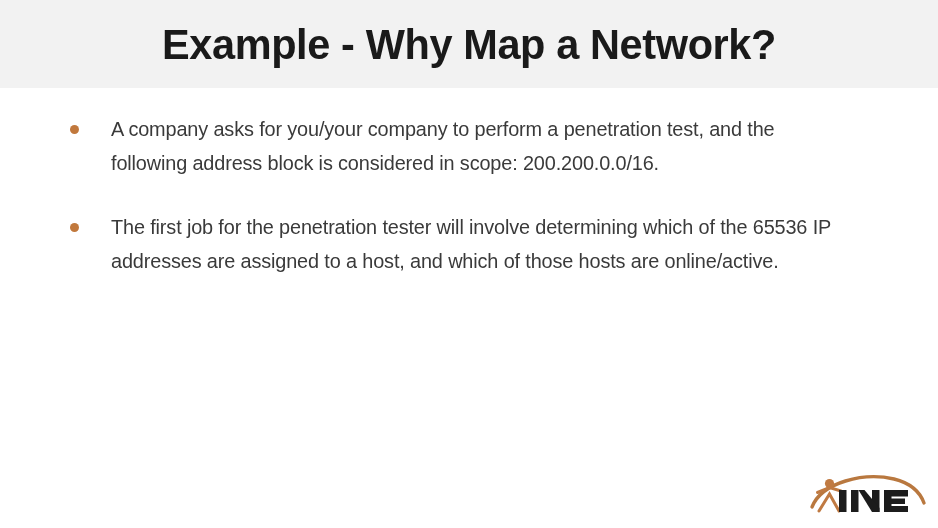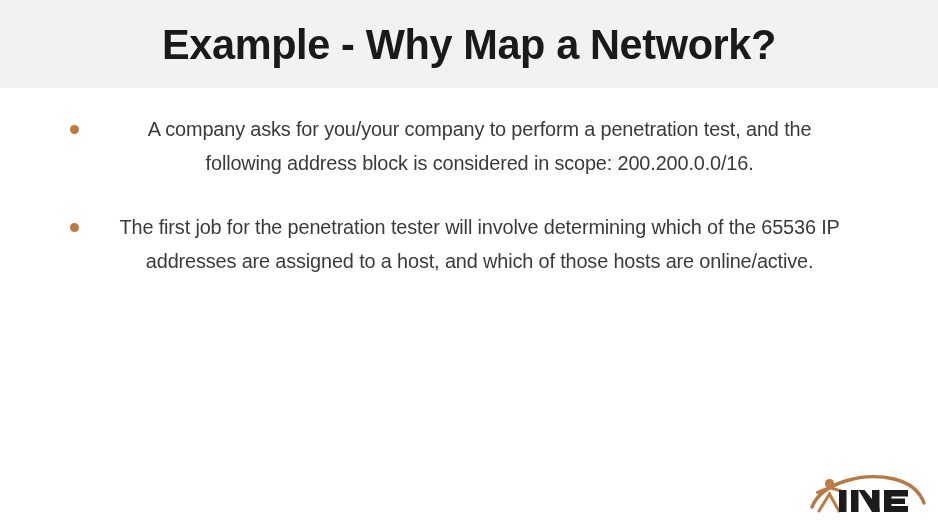--- a/index.html
+++ b/index.html
@@ -50,21 +50,20 @@
     transform-origin: center center;
   }
 
   
   .body-area {
     position: absolute;
     left: 0;
     top: 88px;
     width: 938px;
     height: 440px;
-    text-align: center;
   }
   .bullet-list {
     position: absolute;
     left: 62px;
     top: 24px;
     width: 812px;
   }
   .bullet-item {
     position: relative;
     padding-left: 49px;

